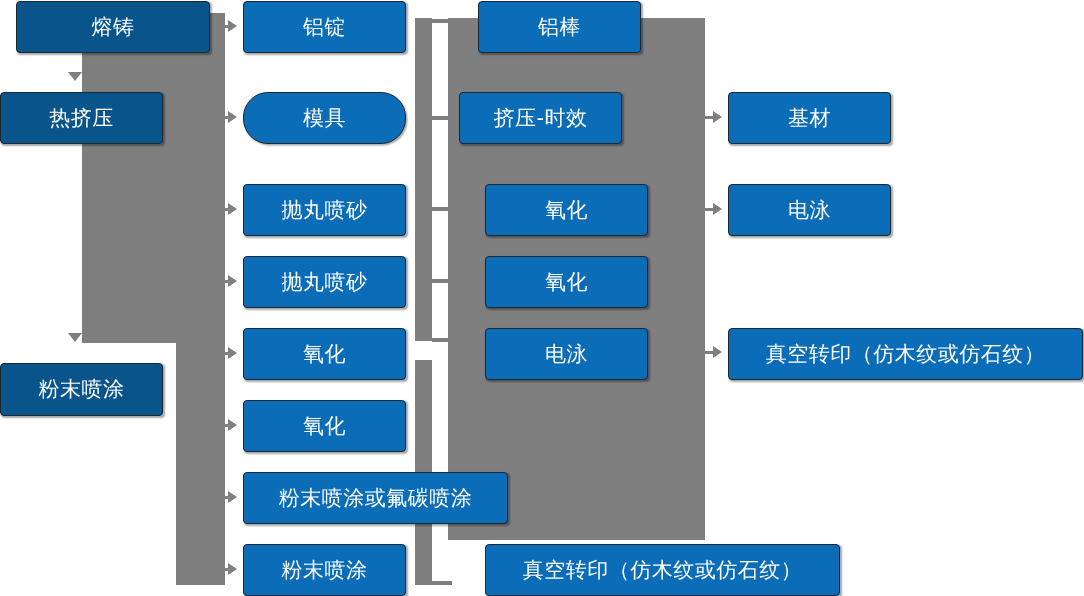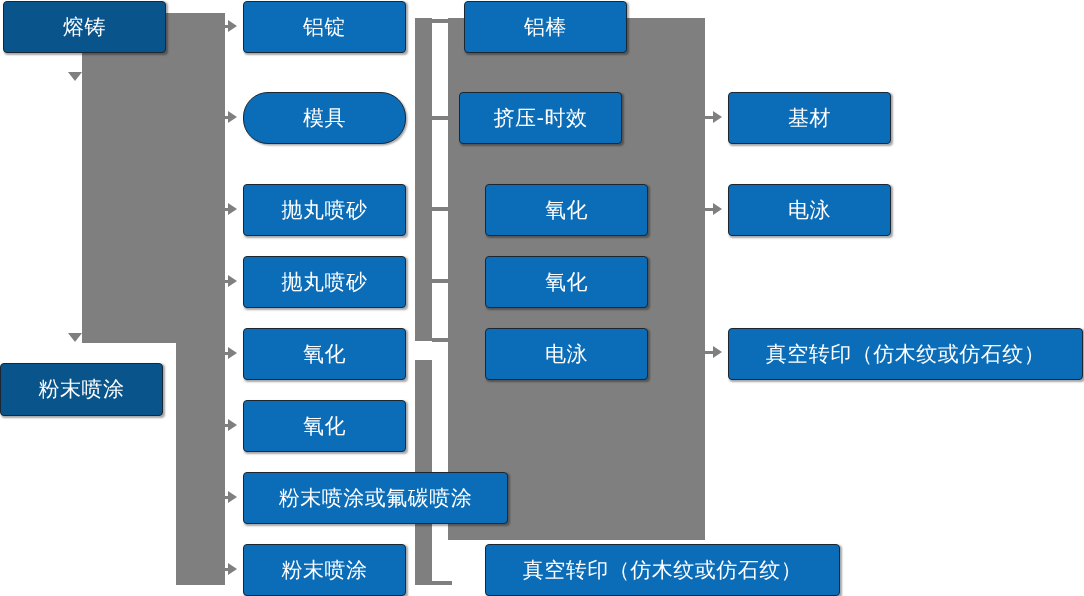--- a/index.html
+++ b/index.html
@@ -112,33 +112,34 @@
 
   <div class="arrow-stem" style="left:703px; top:116px; width:12px;"></div>
   <div class="arrow" style="left:713px; top:111px;"></div>
 
   <div class="arrow-stem" style="left:703px; top:208px; width:12px;"></div>
   <div class="arrow" style="left:713px; top:203px;"></div>
 
   <div class="arrow-stem" style="left:703px; top:351px; width:12px;"></div>
   <div class="arrow" style="left:713px; top:346px;"></div>
 
-  <div class="box dark" style="left:3px; top:1px; width:163px; height:52px;">熔铸</div>
+  <div class="box dark" style="left:16px; top:1px; width:194px; height:52px;">熔铸</div>
+  <div class="box dark" style="left:0px; top:92px; width:163px; height:52px;">热挤压</div>
   <div class="box dark" style="left:0px; top:363px; width:163px; height:53px;">粉末喷涂</div>
 
   <div class="box light" style="left:243px; top:1px; width:163px; height:52px;">铝锭</div>
   <div class="box light" style="left:243px; top:92px; width:163px; height:52px;border-radius:25px;">模具</div>
   <div class="box light" style="left:243px; top:184px; width:163px; height:52px;">抛丸喷砂</div>
   <div class="box light" style="left:243px; top:256px; width:163px; height:52px;">抛丸喷砂</div>
   <div class="box light" style="left:243px; top:328px; width:163px; height:52px;">氧化</div>
   <div class="box light" style="left:243px; top:400px; width:163px; height:52px;">氧化</div>
   <div class="box light" style="left:243px; top:472px; width:265px; height:52px;">粉末喷涂或氟碳喷涂</div>
   <div class="box light" style="left:243px; top:544px; width:163px; height:52px;">粉末喷涂</div>
 
-  <div class="box light" style="left:464px; top:1px; width:163px; height:52px;">铝棒</div>
+  <div class="box light" style="left:478px; top:1px; width:163px; height:52px;">铝棒</div>
   <div class="box light" style="left:459px; top:92px; width:163px; height:52px;">挤压-时效</div>
   <div class="box light" style="left:485px; top:184px; width:163px; height:52px;">氧化</div>
   <div class="box light" style="left:485px; top:256px; width:163px; height:52px;">氧化</div>
   <div class="box light" style="left:485px; top:328px; width:163px; height:52px;">电泳</div>
   <div class="box light" style="left:485px; top:544px; width:355px; height:52px;">真空转印（仿木纹或仿石纹）</div>
 
   <div class="box light" style="left:728px; top:92px; width:163px; height:52px;">基材</div>
   <div class="box light" style="left:728px; top:184px; width:163px; height:52px;">电泳</div>
   <div class="box light" style="left:728px; top:328px; width:355px; height:52px;">真空转印（仿木纹或仿石纹）</div>
 

